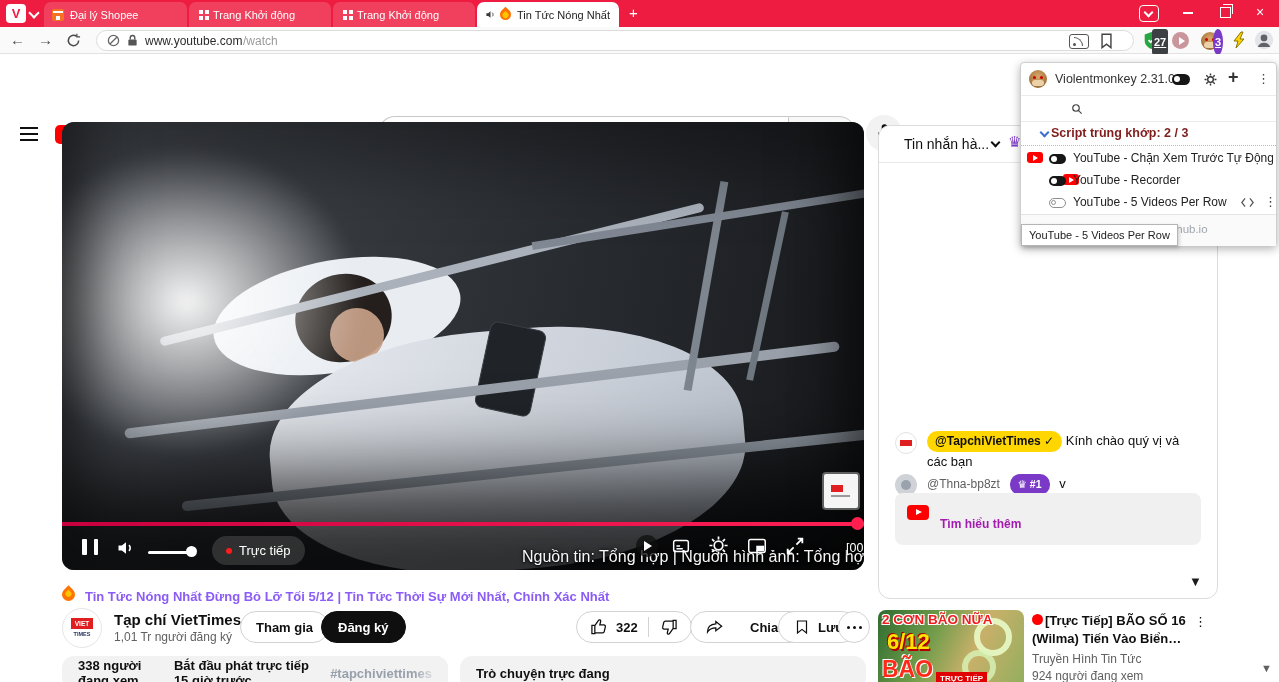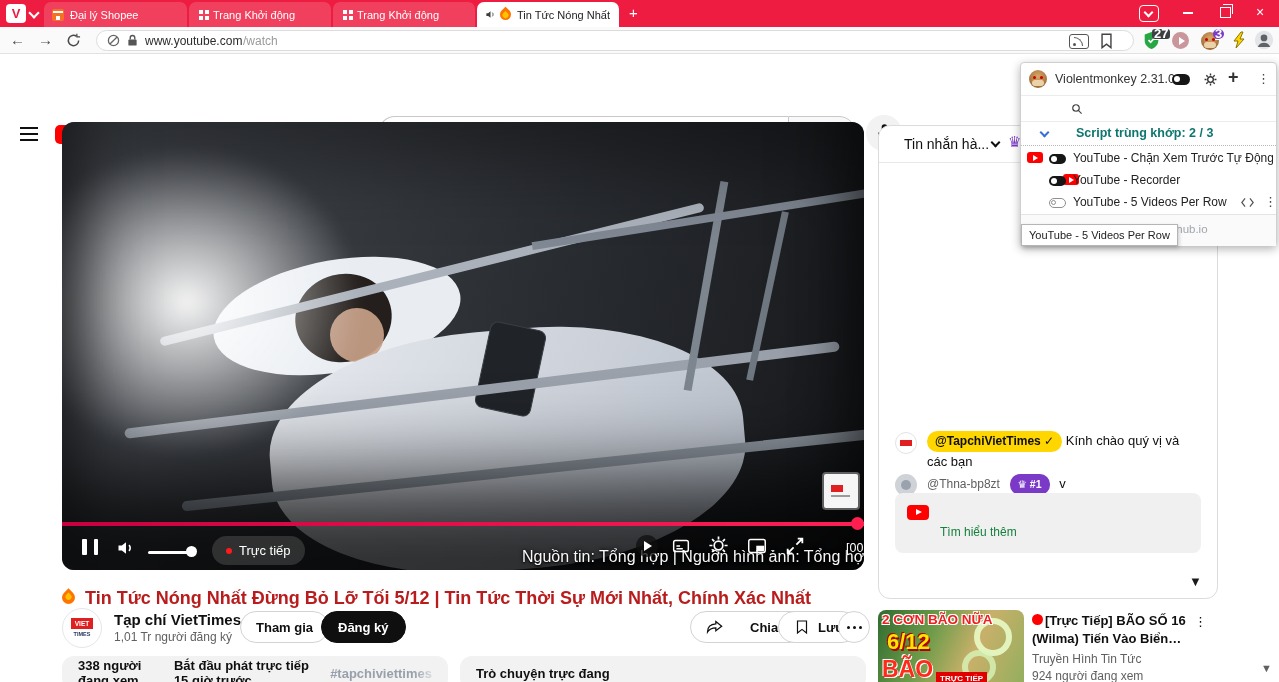--- a/index.html
+++ b/index.html
@@ -22,21 +22,21 @@
   .store-ico::before{content:"";position:absolute;left:1px;right:1px;top:2px;height:2px;background:#fff;}
   .store-ico::after{content:"";position:absolute;left:4px;bottom:1px;width:4px;height:4px;background:#fff;}
   .flame{display:inline-block;width:11px;height:11px;background:#ff7300;border-radius:0 50% 50% 50%;
          transform:rotate(45deg);position:relative;}
   .flame::after{content:"";position:absolute;left:3px;top:3px;width:6px;height:6px;background:#ffc400;border-radius:0 50% 50% 50%;}
   .winbtn{position:absolute;top:5px;color:#fff;font-size:14px;line-height:16px;}
   
   .toolbar{position:absolute;left:0;top:27px;width:1279px;height:27px;background:#fafafa;border-bottom:1px solid #e2e2e2;box-sizing:border-box;}
   .navglyph{position:absolute;top:4px;font-size:15px;color:#4a4a4a;}
   .urlbar{position:absolute;left:96px;top:3px;width:1038px;height:21px;background:#fff;border:1px solid #dcdcdc;border-radius:11px;box-sizing:border-box;}
-  .badge{position:absolute;border-radius:3px;color:#fff;font-size:13px;font-weight:bold;padding:1px 2px;line-height:8px;text-decoration:underline;}
+  .badge{position:absolute;border-radius:3px;color:#fff;font-size:11px;font-weight:bold;padding:9px 2px;line-height:8px;text-decoration:underline;}
   
   .masthead{position:absolute;left:0;top:54px;width:1279px;height:50px;background:#fff;}
   .burger span{display:block;width:18px;height:2px;background:#0f0f0f;margin-bottom:4px;}
   .ytlogo-rect{width:27px;height:19px;background:#f00;border-radius:5px;position:relative;}
   .ytlogo-rect::after{content:"";position:absolute;left:10px;top:5px;border-left:8px solid #fff;border-top:4.5px solid transparent;border-bottom:4.5px solid transparent;}
   .searchpill{position:absolute;left:378px;top:62px;width:410px;height:34px;border:1px solid #c8c8c8;border-right:none;border-radius:17px 0 0 17px;box-sizing:border-box;background:#fff;}
   .searchbtn{position:absolute;left:788px;top:62px;width:68px;height:34px;border:1px solid #c8c8c8;border-radius:0 17px 17px 0;box-sizing:border-box;background:#f8f8f8;display:flex;align-items:center;justify-content:center;}
   .micbtn{position:absolute;left:866px;top:61px;width:36px;height:36px;border-radius:50%;background:#f2f2f2;display:flex;align-items:center;justify-content:center;}
   
   .player{position:absolute;left:62px;top:122px;width:802px;height:448px;border-radius:12px;overflow:hidden;background:linear-gradient(100deg,#474b51 0%,#2b2e33 55%,#17191c 100%);}
@@ -46,21 +46,21 @@
   .progress-dot{position:absolute;left:789px;top:395px;width:13px;height:13px;border-radius:50%;background:#ff1e4e;}
   .ctl{position:absolute;color:#fff;}
   .livepill{position:absolute;left:150px;top:414px;height:29px;background:rgba(255,255,255,.14);border-radius:16px;
             display:flex;align-items:center;padding:0 14px;color:#fff;font-size:13px;}
   .livedot{width:6px;height:6px;border-radius:50%;background:#ff1b1b;margin-right:7px;}
   .caption{position:absolute;left:460px;top:426px;font-size:16px;color:rgba(255,255,255,.97);text-shadow:0 0 4px #000,0 1px 2px #000;white-space:nowrap;}
   .wm{position:absolute;left:762px;top:352px;width:34px;height:34px;background:#f5f5f5;border-radius:2px;box-shadow:0 0 0 2px rgba(255,255,255,.35);}
   .wm::before{content:"";position:absolute;left:7px;top:11px;width:12px;height:7px;background:#e02020;}
   .wm::after{content:"";position:absolute;left:7px;top:21px;width:19px;height:2px;background:#9a9a9a;}
   
-  .vtitle{position:absolute;left:62px;top:588px;width:800px;font-size:18px;font-weight:bold;color:#b91c1c;}
+  .vtitle{position:absolute;left:62px;top:588px;width:800px;font-size:13px;font-weight:bold;color:#8b5cf6;}
   .pill{display:flex;align-items:center;border:1px solid #d3d3d3;border-radius:16px;height:32px;box-sizing:border-box;
         font-size:13px;font-weight:bold;color:#0f0f0f;background:#fff;}
   .graybox{position:absolute;top:656px;height:34px;background:#f2f2f2;border-radius:12px;display:flex;align-items:center;
            padding:0 16px;box-sizing:border-box;font-size:13px;font-weight:bold;color:#0f0f0f;overflow:hidden;}
   
   .chatpanel{position:absolute;left:878px;top:125px;width:340px;height:474px;border:1px solid #dcdcdc;border-radius:12px;background:#fff;box-sizing:border-box;}
   .chathead{position:absolute;left:0;top:0;width:100%;height:37px;border-bottom:1px solid #e8e8e8;box-sizing:border-box;}
   .msgrow{position:absolute;left:16px;font-size:13px;color:#0f0f0f;line-height:19px;}
   .ownerpill{display:inline-block;background:#ffd600;border-radius:11px;padding:1px 8px;font-size:12px;font-weight:bold;}
   .fanbadge{display:inline-block;background:#7b39c8;border-radius:10px;padding:1px 8px;color:#fff;font-size:10.5px;font-weight:bold;}
@@ -288,20 +288,30 @@
   </div>
   <div class="abs" style="left:114px;top:630px;font-size:12px;color:#606060;">1,01 Tr người đăng ký</div>
 
   <div class="pill abs" style="left:240px;top:611px;padding:0 15px;">
       <span>Tham gia</span>
     </div>
   <div class="pill abs" style="left:321px;top:611px;padding:0 16px;background:#0f0f0f;color:#fff;border-color:#0f0f0f;">
       <span>Đăng ký</span>
     </div>
 
+  <div class="pill abs" style="left:576px;top:611px;padding:0 12px;">
+    <svg width="20" height="20" viewBox="0 0 24 24" fill="none" stroke="#0f0f0f" stroke-width="1.5">
+        <path d="M7 10v10H3.5V10H7zm0 9h9.3a2 2 0 0 0 2-1.6l1.3-5.6A1.8 1.8 0 0 0 17.8 9.5H13l1-4.4c.3-1.5-1.7-2.4-2.6-1.1L7 10.4"></path>
+      </svg>
+    <span style="margin:0 10px 0 7px;">322</span>
+    <div style="width:1px;height:20px;background:#d3d3d3;margin-right:10px;"></div>
+    <svg width="20" height="20" viewBox="0 0 24 24" fill="none" stroke="#0f0f0f" stroke-width="1.5" style="transform:rotate(180deg);">
+        <path d="M7 10v10H3.5V10H7zm0 9h9.3a2 2 0 0 0 2-1.6l1.3-5.6A1.8 1.8 0 0 0 17.8 9.5H13l1-4.4c.3-1.5-1.7-2.4-2.6-1.1L7 10.4"></path>
+      </svg>
+  </div>
   <div class="pill abs" style="left:690px;top:611px;padding:0 14px;gap:25px;">
     <svg width="20" height="20" viewBox="0 0 24 24" fill="none" stroke="#0f0f0f" stroke-width="1.5">
         <path d="M13 5.5L20 11l-7 5.5v-3.6C8.2 12.9 5 14.6 3 18c0-6 3.5-9.4 10-9.8z"></path>
       </svg>
     <span>Chia sẻ</span>
   </div>
   <div class="pill abs" style="left:778px;top:611px;padding:0 14px;gap:7px;">
     <svg width="18" height="18" viewBox="0 0 24 24" fill="none" stroke="#0f0f0f" stroke-width="1.6">
         <path d="M6 4h12v16l-6-4.8L6 20z"></path>
       </svg>
@@ -345,21 +355,21 @@
         <div style="position:absolute;left:6px;top:6px;width:10px;height:10px;border-radius:50%;background:#9aa2ad;"></div>
       </div>
       <span style="margin-left:32px;font-size:12px;color:#606060;">@Thna-bp8zt</span>
       <span class="fanbadge" style="margin-left:6px;">♛ <span>#1</span></span>
       <span style="margin-left:6px;">v</span>
     </div>
 
     <div class="notice">
       <div class="ytmini"></div>
       <div style="font-size:12px;color:#0f0f0f;line-height:16.5px;">
-        <div style="margin-top:19px;color:#15803d;font-weight:normal;">Tìm hiểu thêm</div>
+        <div style="margin-top:11px;color:#a21caf;font-weight:bold;">Tìm hiểu thêm</div>
       </div>
     </div>
     <span class="scroll-arrow" style="left:310px;top:448px;">▼</span>
   </div>
 
   <div class="recthumb">
     <div class="swirl" style="width:26px;height:26px;right:12px;top:8px;"></div>
     <div class="swirl" style="width:22px;height:22px;right:28px;top:40px;border-color:rgba(215,245,185,.8);"></div>
     <div class="abs" style="left:4px;top:2px;font-size:13.5px;font-weight:900;color:#ef1f1f;text-shadow:1px 1px 0 #fff,-1px -1px 0 #fff,1px -1px 0 #fff,-1px 1px 0 #fff;">2 CƠN BÃO NỮA</div>
     <div class="abs" style="left:9px;top:19px;font-size:22px;font-weight:900;color:#ffe600;text-shadow:1.5px 1.5px 0 #b00000,-1px -1px 0 #b00000;">6/12</div>
@@ -389,21 +399,21 @@
       <span class="abs vdots" style="left:236px;top:8px;">⋮</span>
     </div>
     <div class="vmrow" style="top:33px;height:26px;border-bottom:1px solid #ececec;">
       <svg class="abs" style="left:50px;top:7px;" width="12" height="12" viewBox="0 0 24 24" fill="none" stroke="#444" stroke-width="2.4">
           <circle cx="10" cy="10" r="6.5"></circle>
           <path d="M15.2 15.2l6 6"></path>
         </svg>
     </div>
     <div class="vmrow" style="top:59px;height:24px;border-bottom:1px dotted #b8b8b8;">
       <span class="chev blue" style="position:absolute;left:20px;top:7px;"></span>
-      <span class="abs" style="left:55px;top:4px;font-size:12.5px;font-weight:bold;color:#0f766e;">Script trùng khớp: 2 / 3</span>
+      <span class="abs" style="left:30px;top:4px;font-size:12.5px;font-weight:bold;color:#7f1d1d;">Script trùng khớp: 2 / 3</span>
     </div>
     <div class="vmrow" style="top:85px;height:22px;">
       <div class="ytmini small abs" style="left:6px;top:4px;"></div>
       <div class="vm-toggle" style="left:28px;top:6px;"></div>
       <span class="abs" style="left:52px;top:3px;white-space:nowrap;overflow:hidden;width:200px;color:#222;">YouTube - Chặn Xem Trước Tự Động Thun</span>
     </div>
     <div class="vmrow" style="top:107px;height:22px;padding-left:36px;">
       <div class="ytmini small abs" style="left:6px;top:4px;"></div>
       <div class="vm-toggle" style="left:28px;top:6px;"></div>
       <span class="abs" style="left:52px;top:3px;color:#222;">YouTube - Recorder</span>

